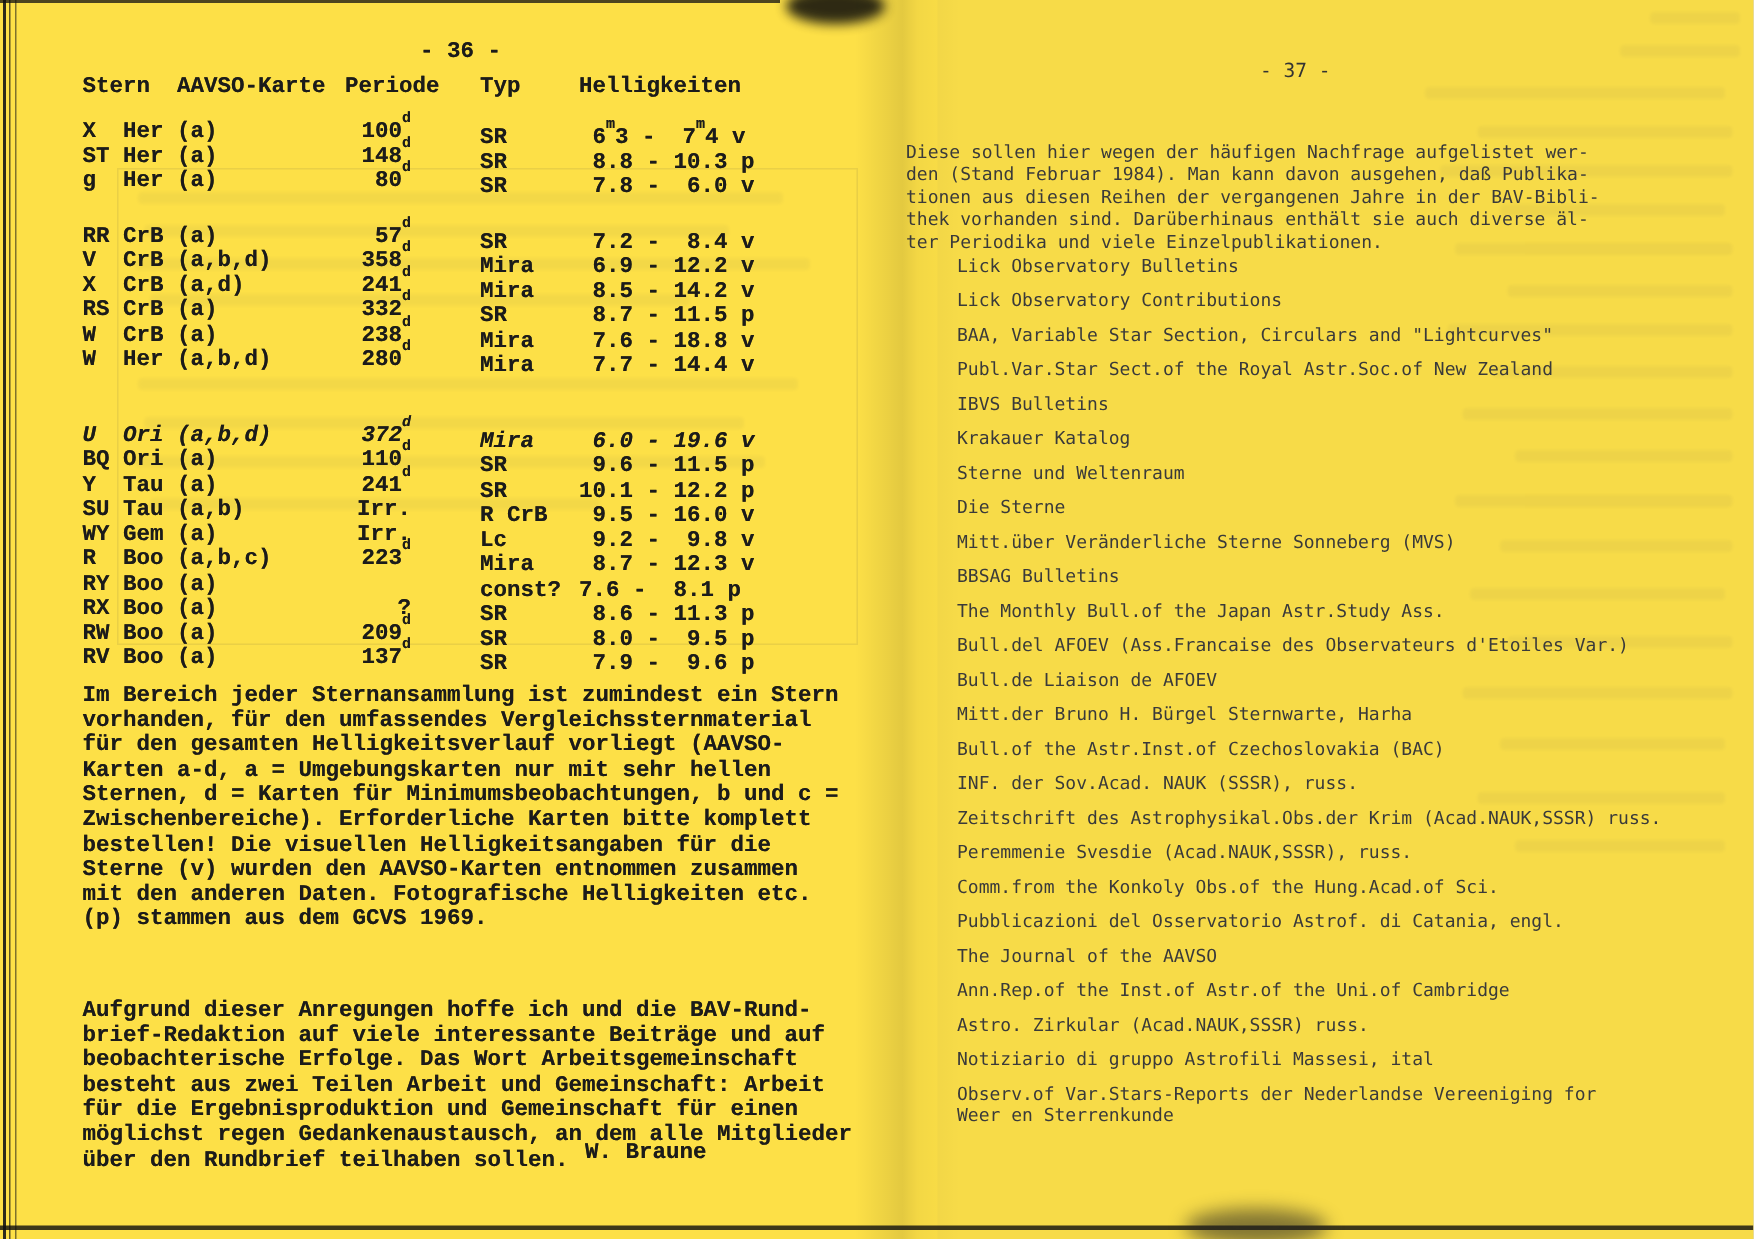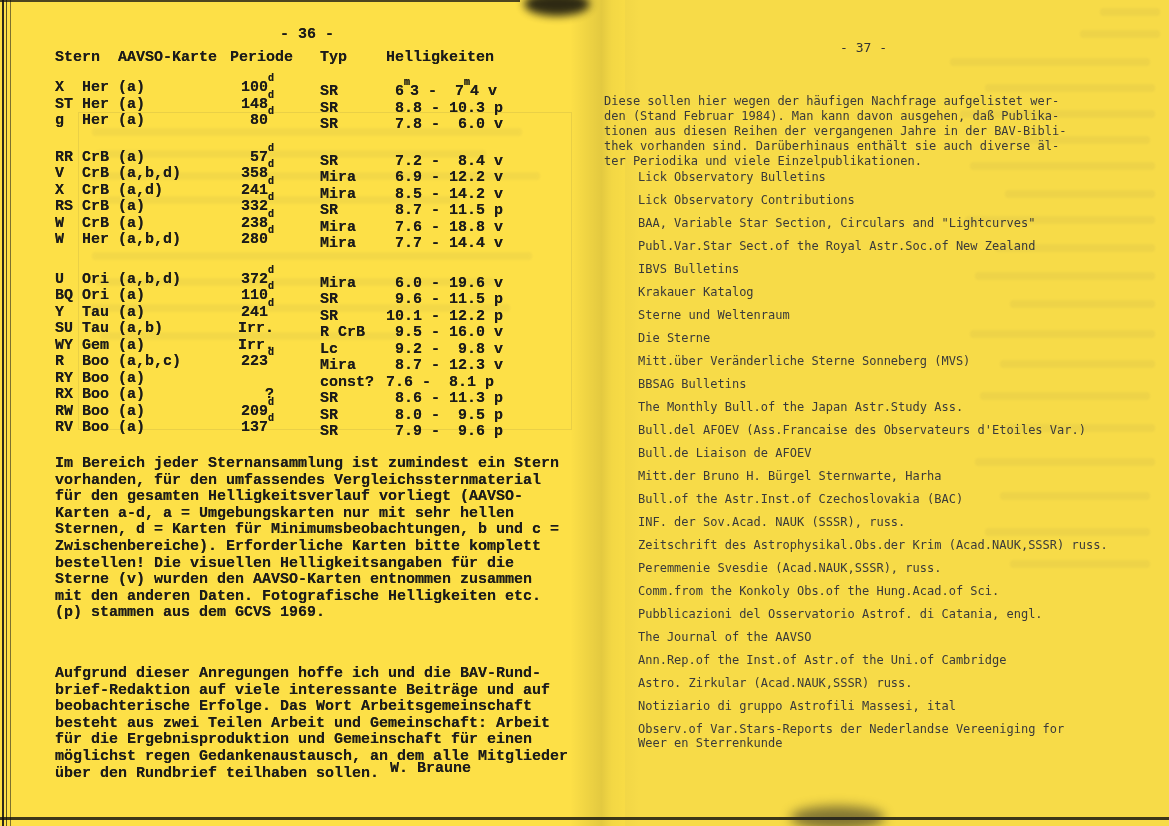--- a/index.html
+++ b/index.html
@@ -30,21 +30,21 @@
   .page *{position:absolute;}
   .page-left{left:0;width:600px;height:826px;color:#1b1b1b;font-weight:700;
     text-shadow:0 0 .4px rgba(0,0,0,.65);}
   .pageno-36{left:280px;top:26px;font-size:15px;white-space:pre;}
   .tbl-header,.tbl-row{display:grid;grid-template-columns:63px 112px 44px 46px 66px auto;
     font-size:15px;line-height:16.5px;position:absolute;}
   .tbl-header{left:55px;top:50px;width:520px;}
   #tbl-rows{left:55px;top:80px;width:520px;}
   #tbl-rows .tbl-row{position:relative;}
   .tbl-row.grp1{margin-top:20px;}
-  .tbl-row.grp2{margin-top:23px;}
+  .tbl-row.grp2{margin-top:34px;font-style:italic;}
   .tbl-row.grp3{}
   .c{position:relative;white-space:pre;}
   .c.per{text-align:right;}
   .tbl-row .typ,.tbl-row .hell{top:4px;}
   .scan sup{position:relative;top:-4px;font-size:10px;line-height:0;}
   .para{left:55px;white-space:pre;font-size:15px;line-height:16.6px;}
   .para1{top:456px;}
   .para2{top:642px;margin-top:24px;}
   .signature{left:390px;top:760px;font-size:15px;white-space:pre;}
   .page-right{left:0;width:1169px;height:826px;color:#3a3a3a;font-family:"DejaVu Sans Mono",monospace;}

